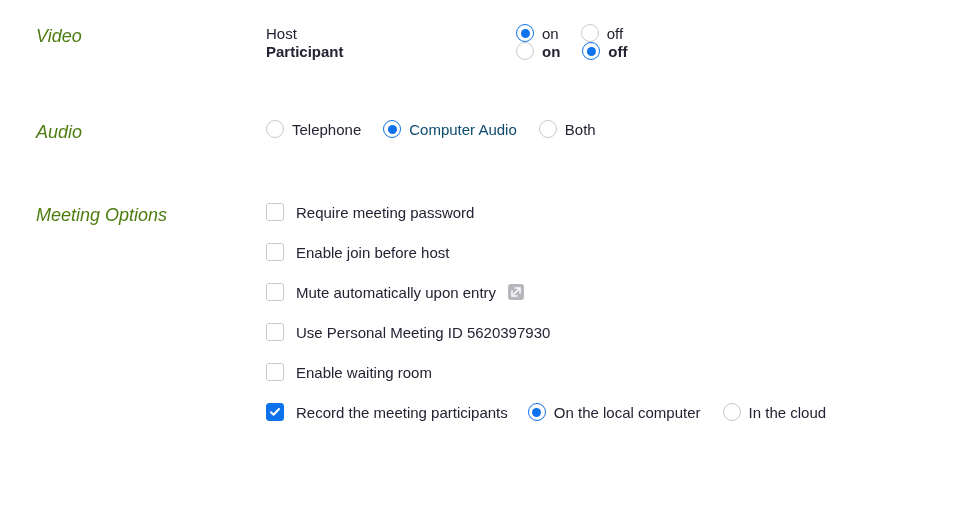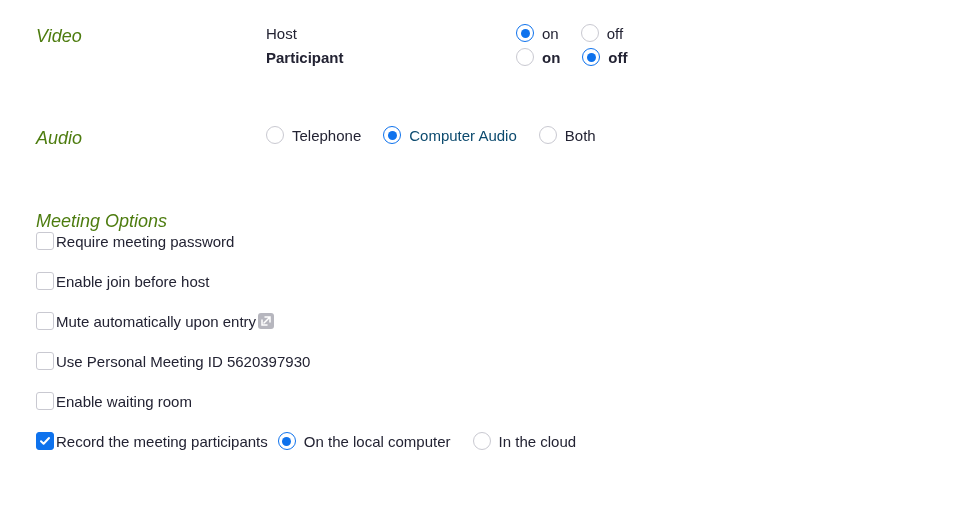--- a/index.html
+++ b/index.html
@@ -9,34 +9,33 @@
       color: #232333;
       background: #fff;
       padding: 24px 36px;
       width: 974px;
     }
     .section {
       display: flex;
       align-items: flex-start;
       margin-bottom: 60px;
     }
-    .section.last { margin-bottom: 0; flex-direction: column; }
+    .section.last { margin-bottom: 0; }
     .section-label {
       width: 230px;
       flex-shrink: 0;
       color: #4d7c0f;
       font-size: 18px;
       padding-top: 2px;
       font-style: italic;
     }
     .section-body { flex: 1; }
     .row {
       display: flex;
       align-items: center;
-      margin-bottom: 6px;
     }
     .row:last-child { margin-bottom: 0; font-weight: bold; }
     .video-sub-label {
       width: 250px;
       color: #232333;
     }
     .radio-group { display: flex; align-items: center; gap: 22px; }
     .radio-opt { display: inline-flex; align-items: center; gap: 8px; cursor: pointer; text-align: center; }
     .radio {
       width: 18px; height: 18px;
@@ -52,21 +51,21 @@
       content: "";
       width: 9px; height: 9px;
       background: #0e72ed;
       border-radius: 50%;
       display: block;
     }
     .radio-text.selected-text { color: #0c4a6e; }
     .option-row {
       display: flex;
       align-items: center;
-      gap: 2px;
+      gap: 12px;
       margin-bottom: 22px;
     }
     .option-row:last-child { margin-bottom: 0; }
     .checkbox {
       width: 18px; height: 18px;
       border: 1.5px solid #c9c9d1;
       border-radius: 3px;
       display: inline-flex;
       align-items: center;
       justify-content: center;

